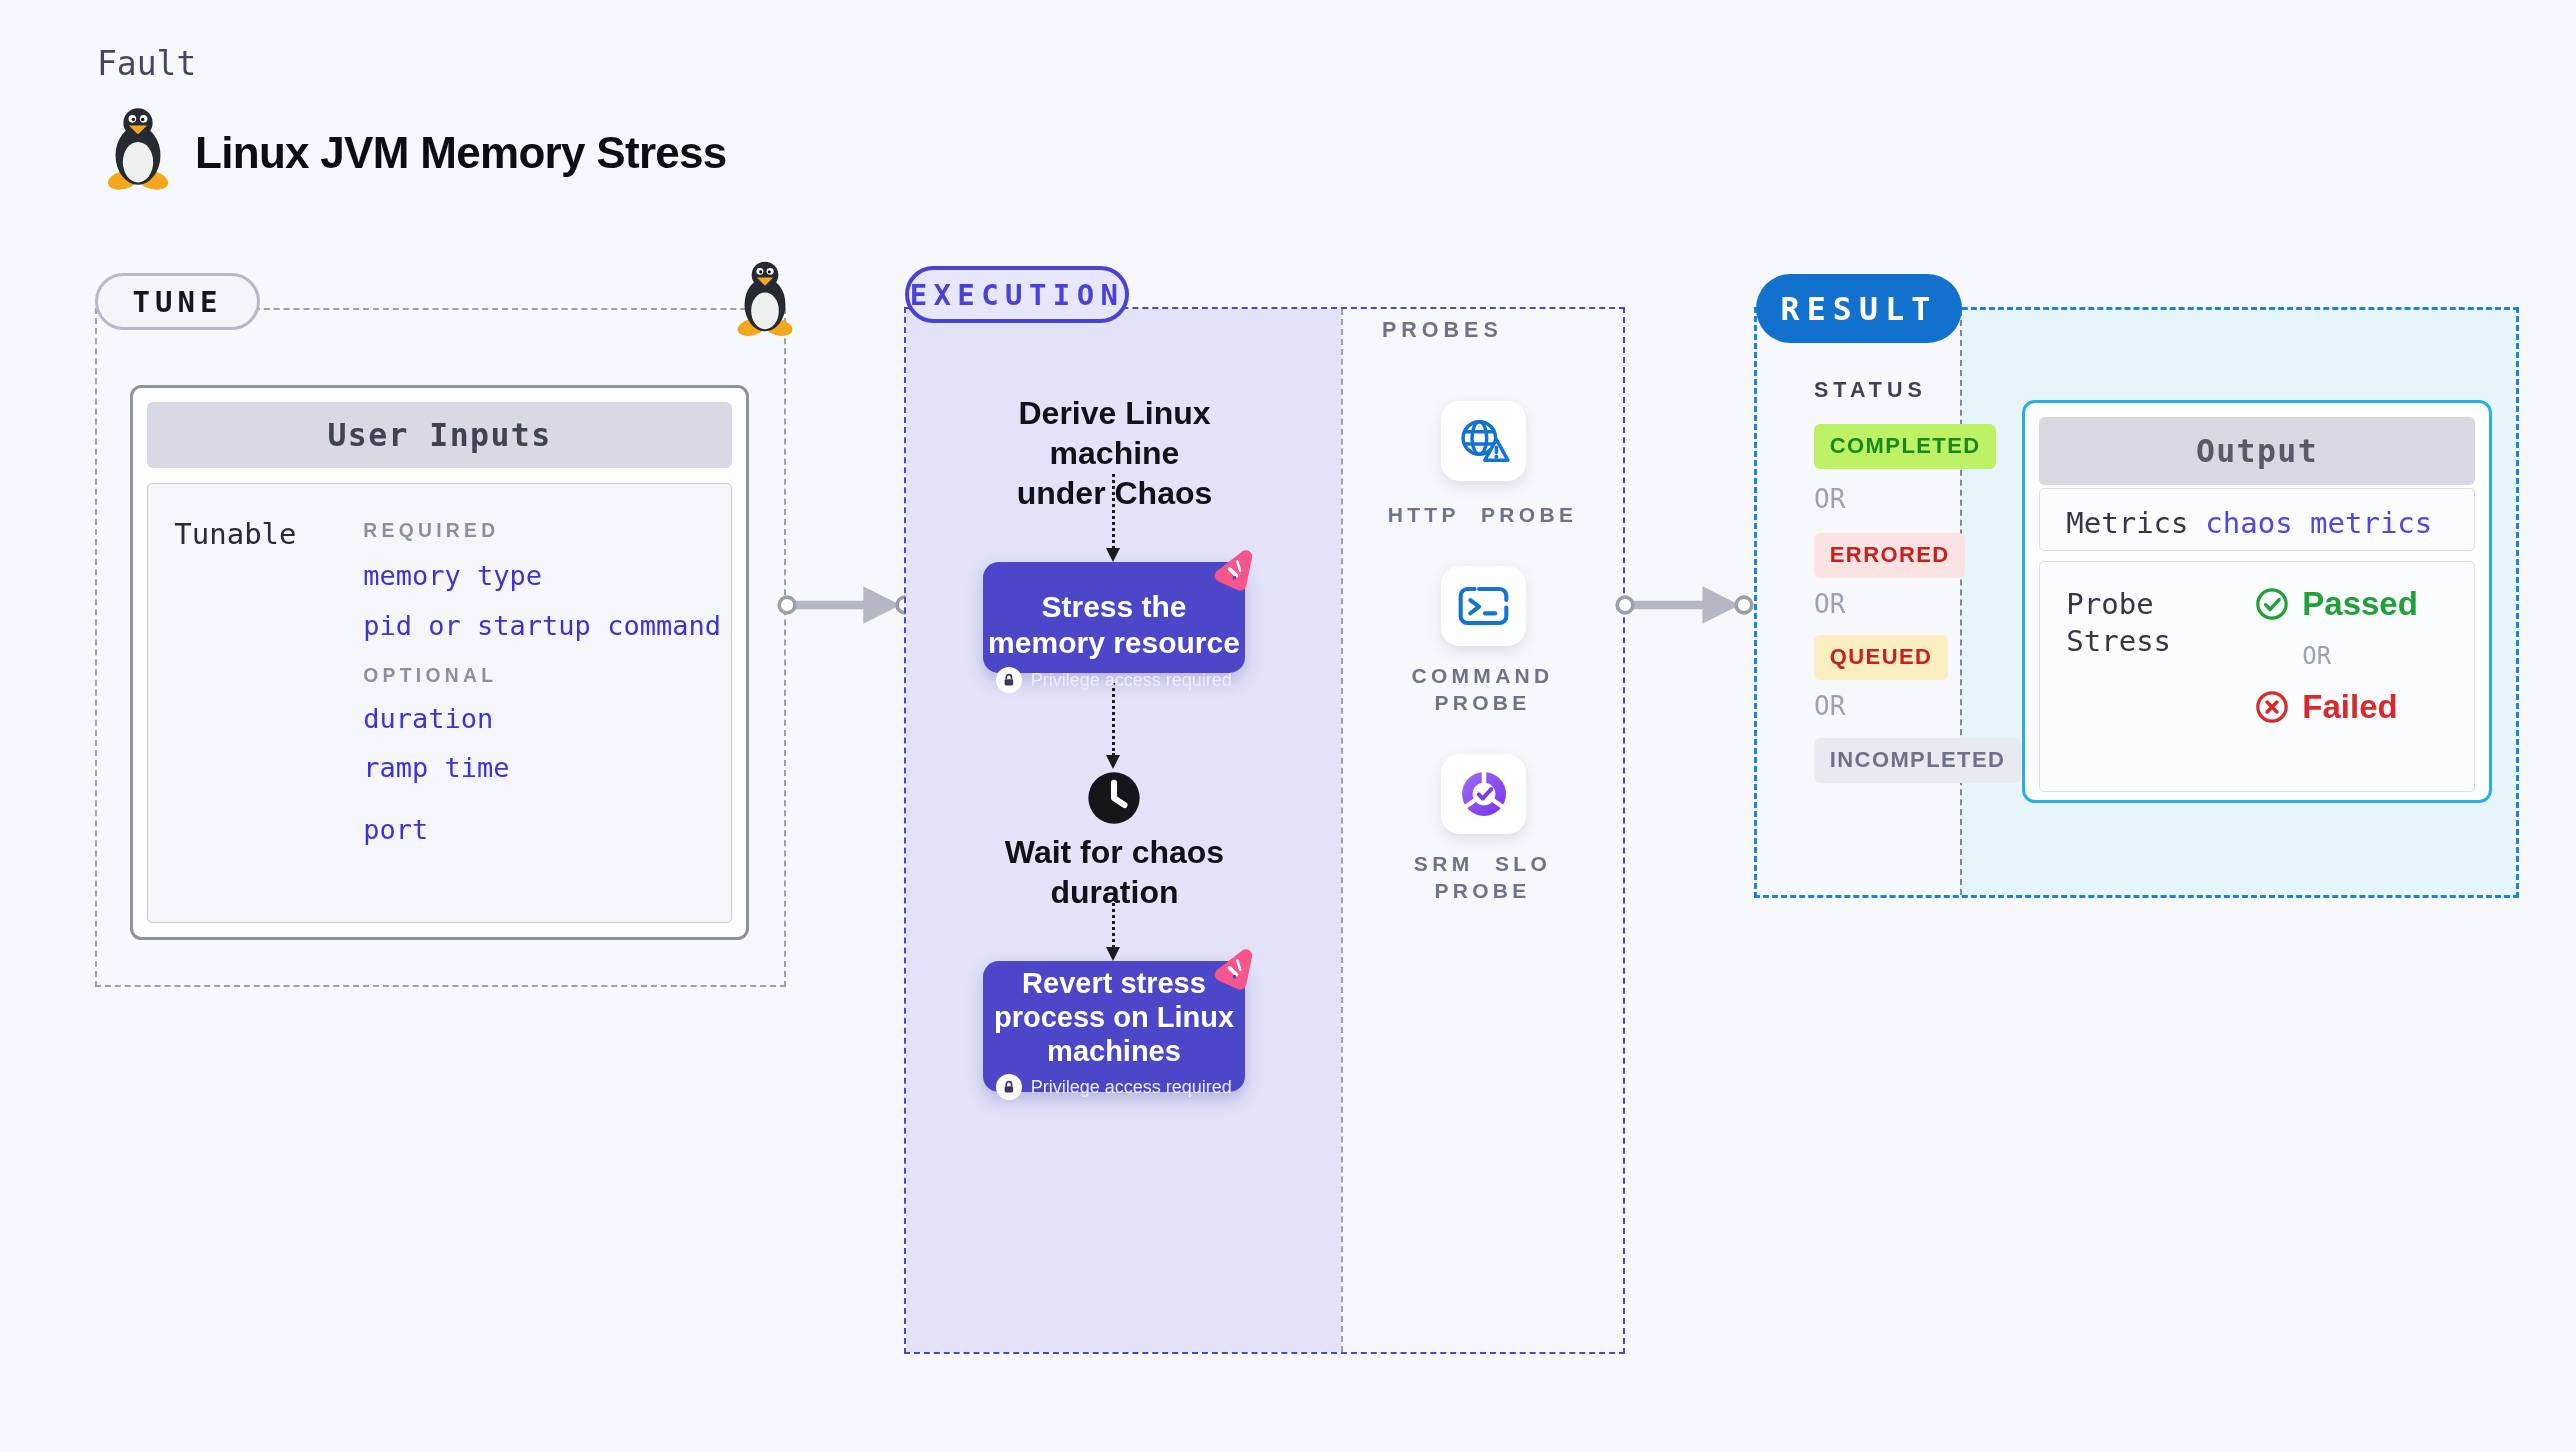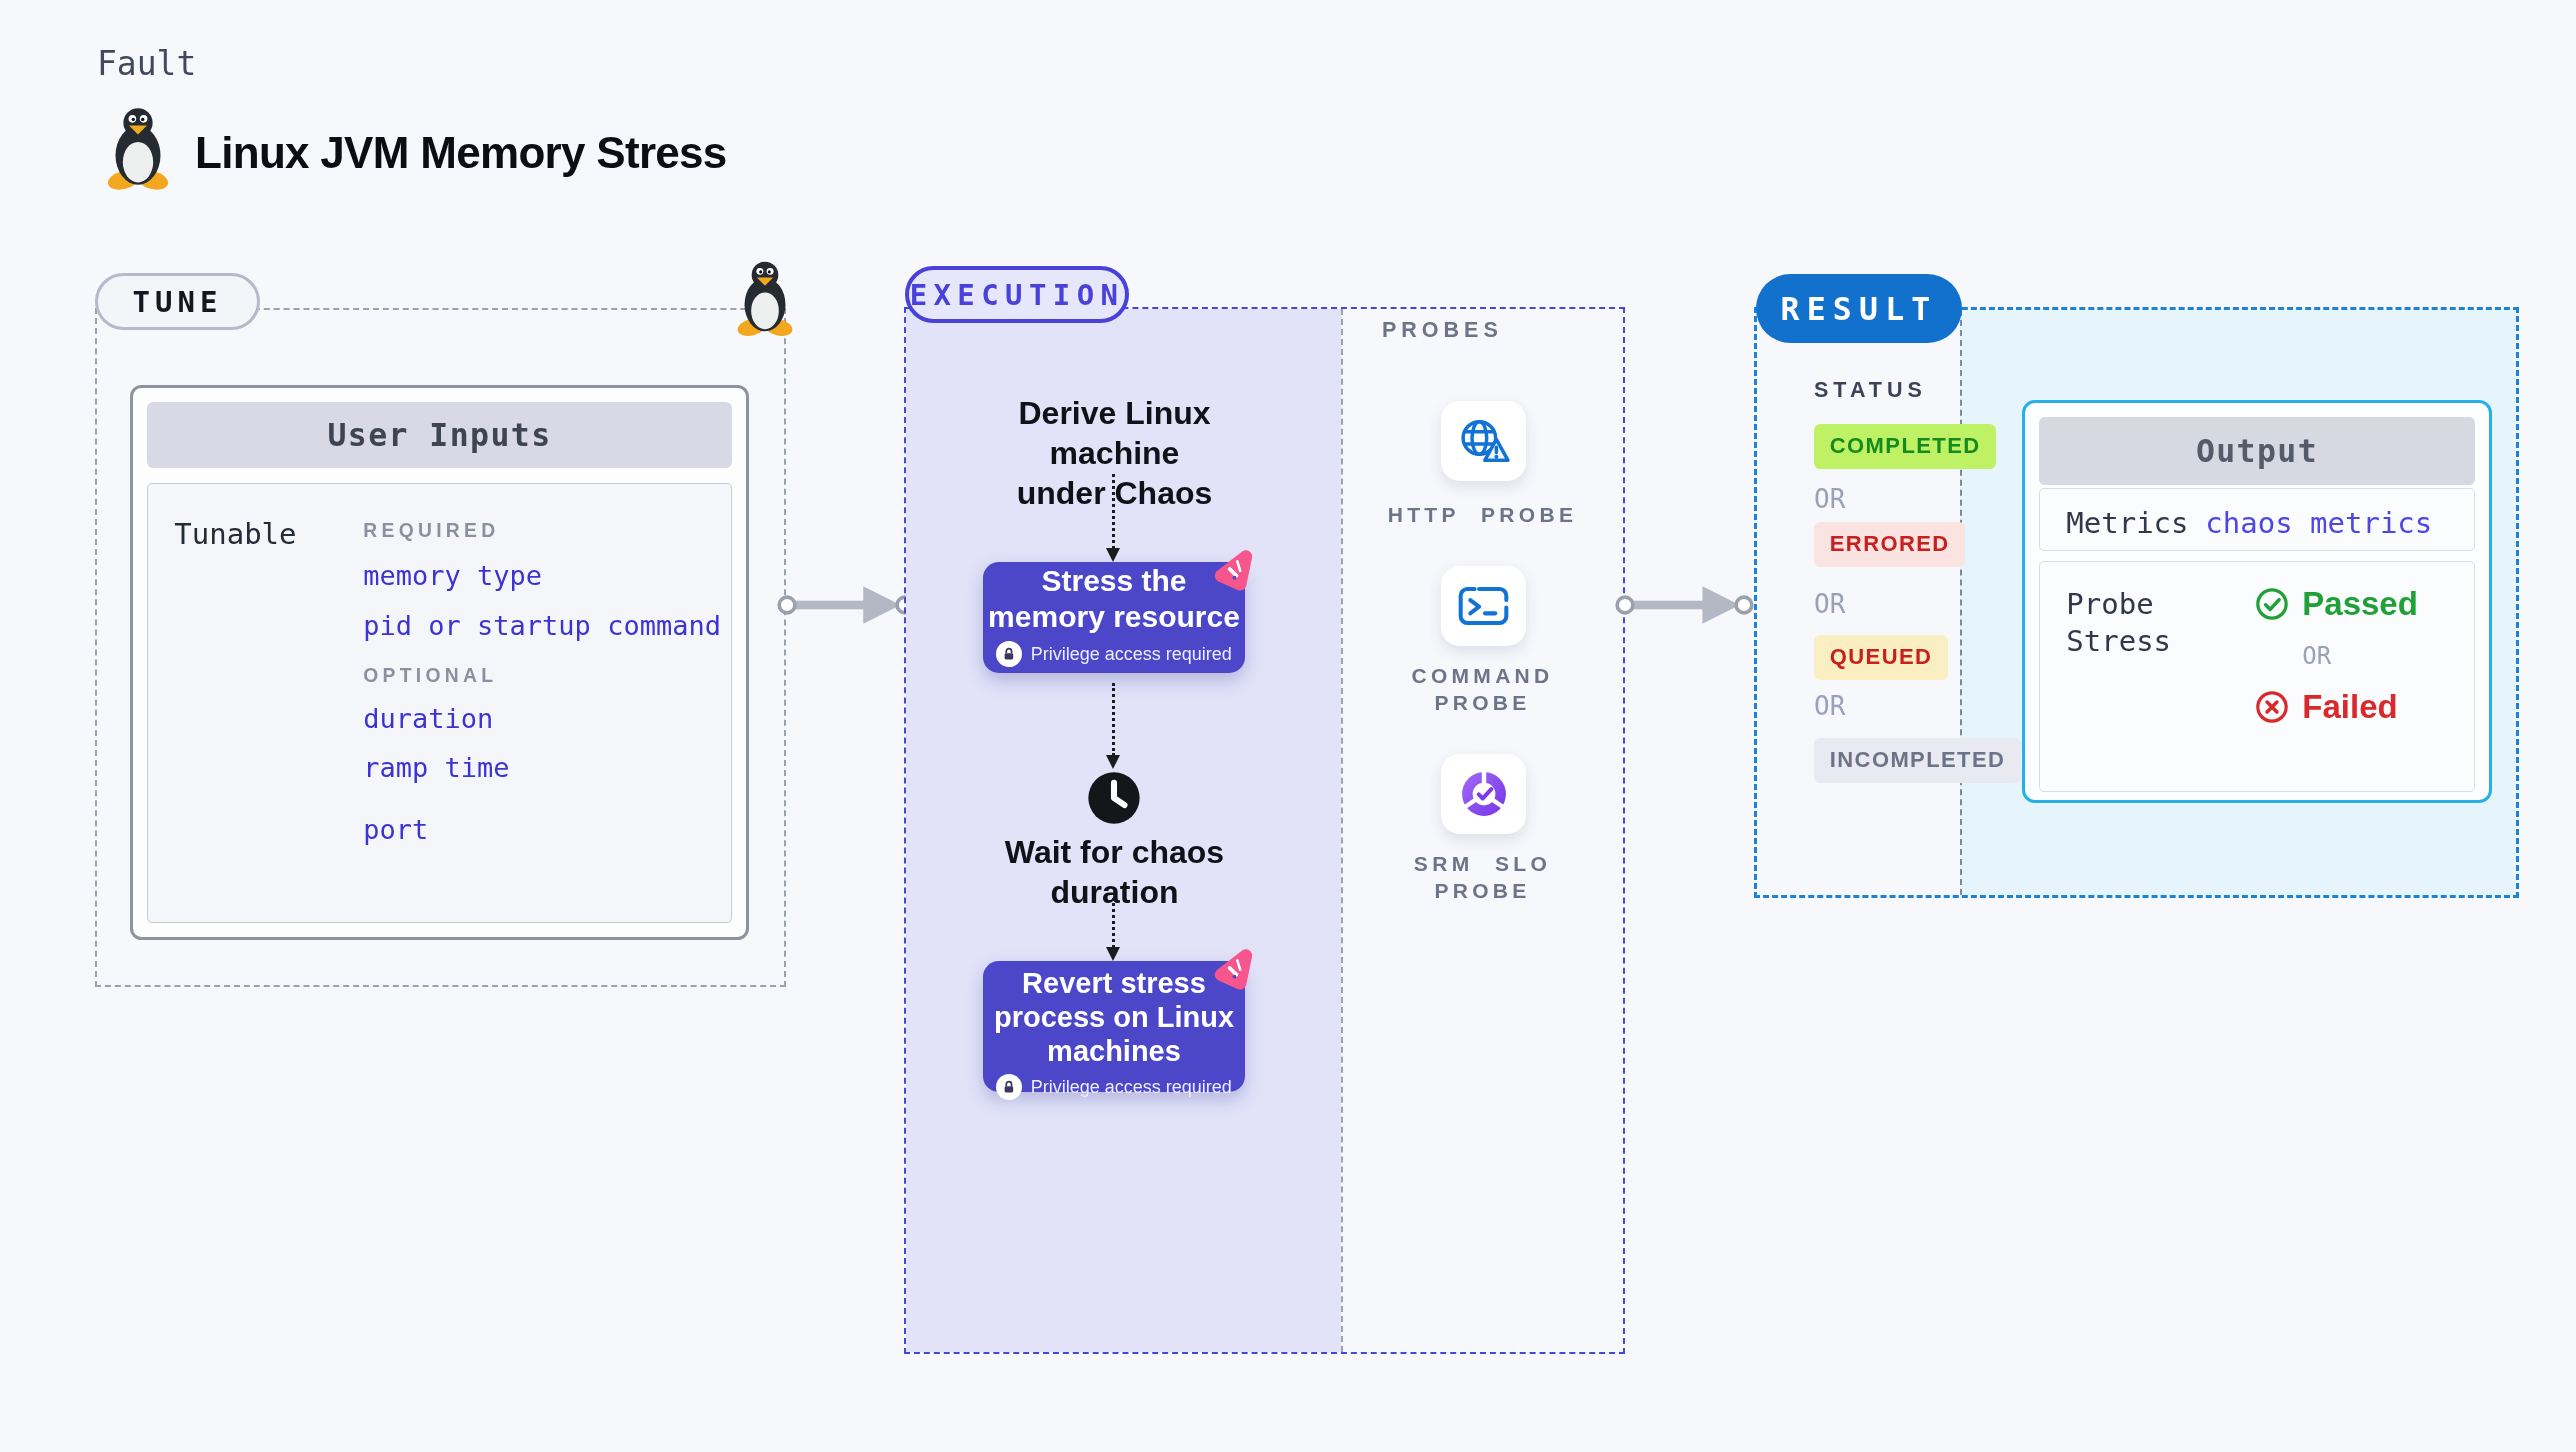--- a/index.html
+++ b/index.html
@@ -61,21 +61,21 @@
     border-left:7.9px solid transparent; border-right:7.9px solid transparent; border-top:14.3px solid #1c1c1c; }
   .da1 { left:1112px; top:474px; height:75px; }
   .da2 { left:1112px; top:683px; height:73px; }
   .da3 { left:1112px; top:898px; height:50px; }
 
   .node { background:#4c47c9; border-radius:15.8px; color:#fff; z-index:3;
           box-shadow:0 7.2px 17px rgba(50,50,140,.25); }
   .node-stress { left:983px; top:562px; width:262px; height:111px; }
   .node-revert { left:983px; top:961px; width:262px; height:131px; }
   .node-title { text-align:center; white-space:pre-line; font-weight:bold; }
-  .node-stress .node-title { font-size:30px; line-height:36px; padding-top:1px; }
+  .node-stress .node-title { font-size:30px; line-height:36px; padding-top:27px; }
   .node-revert .node-title { font-size:29px; line-height:34px; padding-top:5px; }
   .priv-row { display:flex; align-items:center; justify-content:center; gap:8.6px; margin-top:6.4px; }
   .lock-circle { width:26px; height:26px; background:#fff; border-radius:50%;
                  display:flex; align-items:center; justify-content:center; flex:0 0 auto; }
   .priv-text { font-size:18px; color:#eceefc; }
   .chaos-corner { position:absolute; right:-13px; top:-15.8px; width:49px; height:46px; }
   .clock-wrap { left:1086px; top:770px; width:56px; height:56px; z-index:2; }
 
   
   .probes-label { left:1382px; top:318px; font-size:21.5px; font-weight:bold; letter-spacing:5px; color:#6e7387; }
@@ -84,21 +84,21 @@
   .pc1 { left:1441px; top:401px; } .pc2 { left:1441px; top:566px; } .pc3 { left:1441px; top:754px; }
   .probe-caption { width:215px; left:1375px; text-align:center; white-space:pre-line; font-size:21px;
                    font-weight:bold; letter-spacing:4.3px; word-spacing:11.5px; line-height:27px; color:#6e7487; }
   .cap1 { top:501px; } .cap2 { top:662px; } .cap3 { top:850px; }
 
   
   .status-label { left:1814px; top:378px; font-size:21.5px; font-weight:bold; letter-spacing:5px; color:#3d4257; }
   .badge { position:absolute; left:1814px; display:inline-block; padding:9.3px 15.8px; border-radius:6.4px;
            font-size:22px; font-weight:bold; letter-spacing:1.4px; }
   .or { position:absolute; left:1814px; font-family:"DejaVu Sans Mono",monospace; font-size:26px; color:#9ba1b6; }
-  .b1 { top:424px; } .o1 { top:484px; } .b2 { top:522px; } .o2 { top:589px; }
+  .b1 { top:424px; } .o1 { top:484px; } .b2 { top:533px; } .o2 { top:589px; }
   .b3 { top:635px; } .o3 { top:691px; } .b4 { top:738px; }
 
   
   .output-card { left:2022px; top:400px; width:470px; height:403px; background:#fdfeff;
                  border:3.6px solid #27b0e8; border-radius:13px; z-index:2; }
   .output-header { position:absolute; left:14.3px; right:14.3px; top:14.3px; height:68px; background:#d6d8e2;
                    border-radius:5.7px; display:flex; align-items:center; justify-content:center;
                    font-family:"DejaVu Sans Mono",monospace; font-weight:bold; font-size:31.5px; color:#565b6a; letter-spacing:1.4px; }
   .output-row { position:absolute; left:14.3px; right:14.3px; background:#fbfcfe;
                 border:1.4px solid #dadde4; border-radius:5px; }

